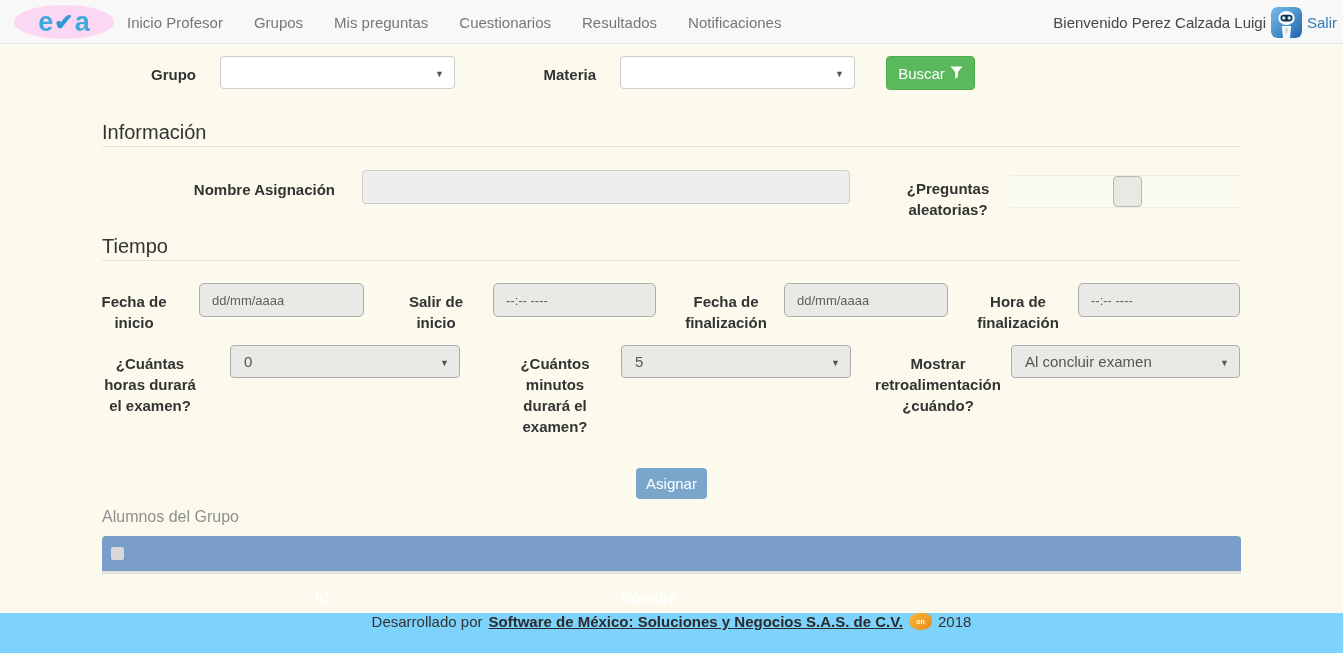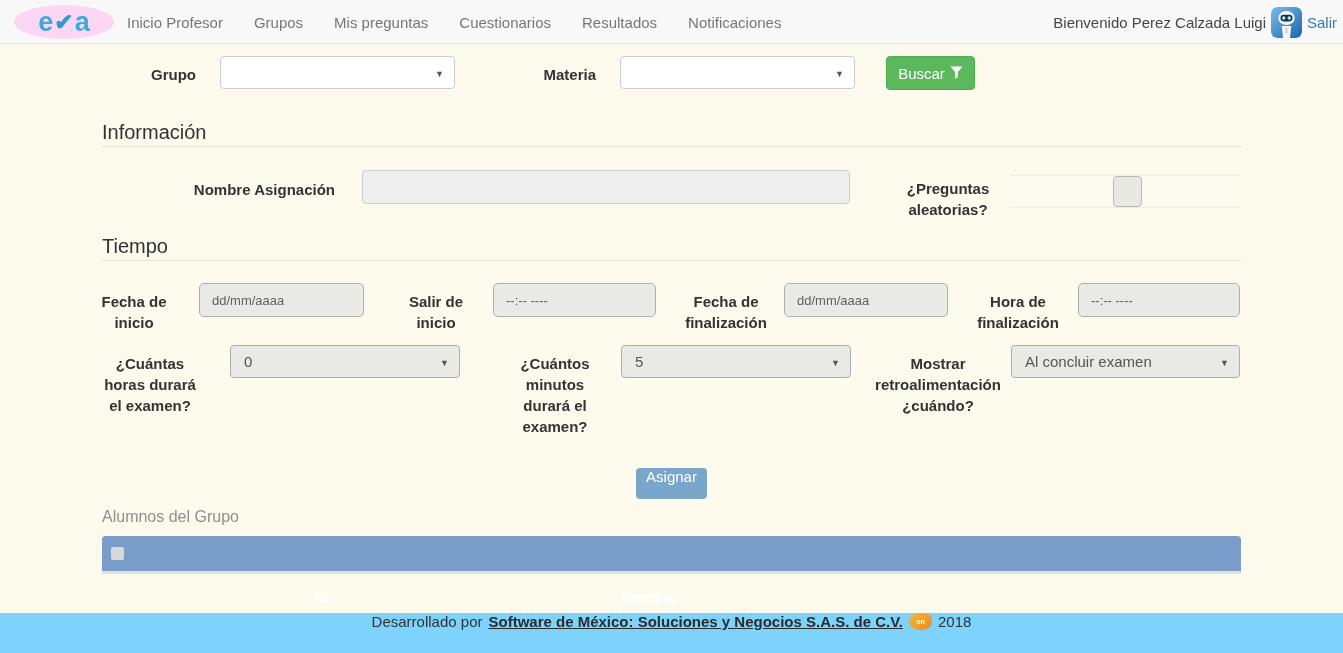--- a/index.html
+++ b/index.html
@@ -32,21 +32,21 @@
   .hr { position:absolute; left:102px; width:1139px; height:1px; background:#e6e4d8; }
 
   
   .btn-buscar { position:absolute; left:886px; top:56px; width:89px; height:34px; background:#5cb85c; border:1px solid #4cae4c; border-radius:4px; color:#fff; font-size:15px; display:flex; align-items:center; justify-content:center; gap:5px; cursor:pointer; }
 
   
   .chk-panel { position:absolute; left:1010px; top:175px; width:230px; height:33px; background:#fcfbf0; border-top:1px solid #f0eee0; border-bottom:1px solid #f0eee0; }
   .chk-big { position:absolute; left:103px; top:0px; width:29px; height:31px; background:#e9e9e4; border:1px solid #b9b9b4; border-radius:4px; cursor:pointer; }
 
   
-  .btn-asignar { position:absolute; left:636px; top:468px; width:71px; height:31px; background:#7ba6cb; border:none; border-radius:4px; color:#fff; font-size:15px; display:flex; justify-content:center; cursor:pointer; }
+  .btn-asignar { position:absolute; left:636px; top:468px; width:71px; height:31px; background:#7ba6cb; border:none; border-radius:4px; color:#fff; font-size:15px; display:flex; align-items:center; justify-content:center; cursor:pointer; }
 
   
   .alumnos-title { position:absolute; left:102px; top:508px; font-size:16px; color:#8f8f8f; }
   .tbl-head { position:absolute; left:102px; top:536px; width:1139px; height:35px; background:#7b9dc9; border-radius:4px 4px 0 0; color:#fff; font-weight:bold; font-size:15px; }
   .tbl-head .chk-sm { position:absolute; left:9px; top:11px; width:13px; height:13px; background:#d9d9d9; border-radius:2px; cursor:pointer; }
   .tbl-head .col { position:absolute; top:8px; transform:translateX(-50%);margin-top:45px; }
   .tbl-body-strip { position:absolute; left:102px; top:571px; width:1139px; height:3px; background:#e3e3e0; }
 
   
   .footer { position:absolute; left:0; top:613px; width:1343px; height:40px; background:#7dd3fc; display:flex; align-items:flex-start; justify-content:center; gap:6px; font-size:15px; color:#333; }

